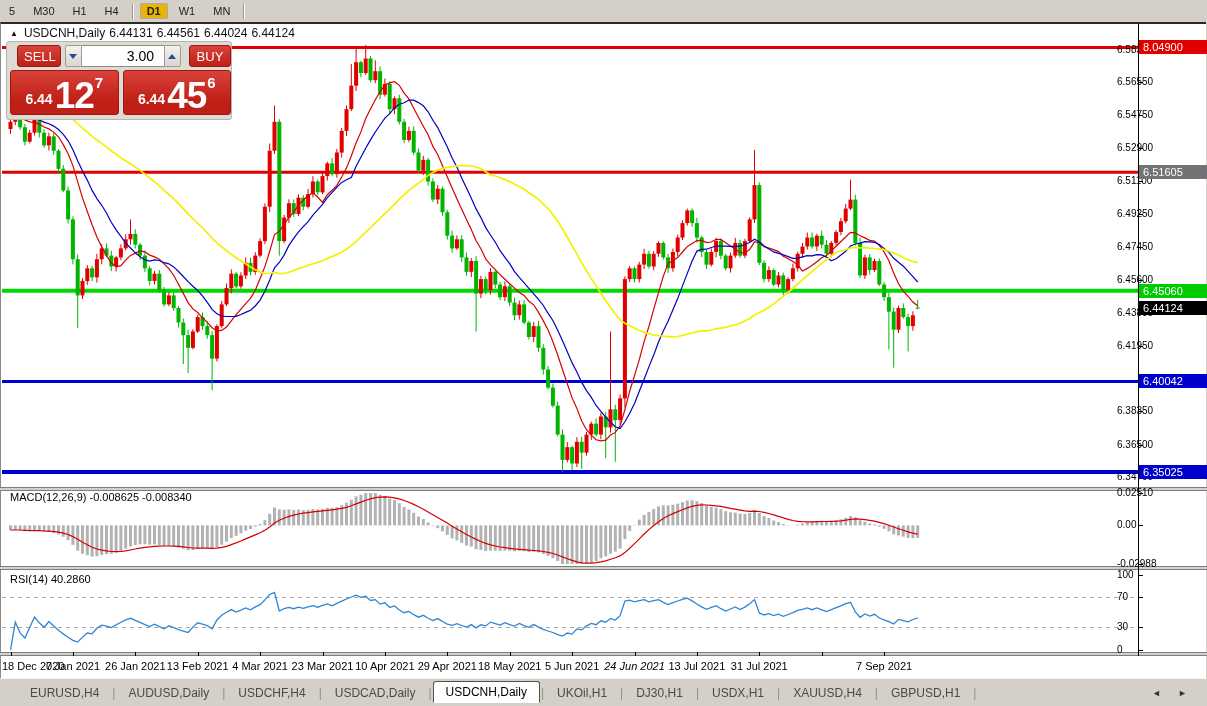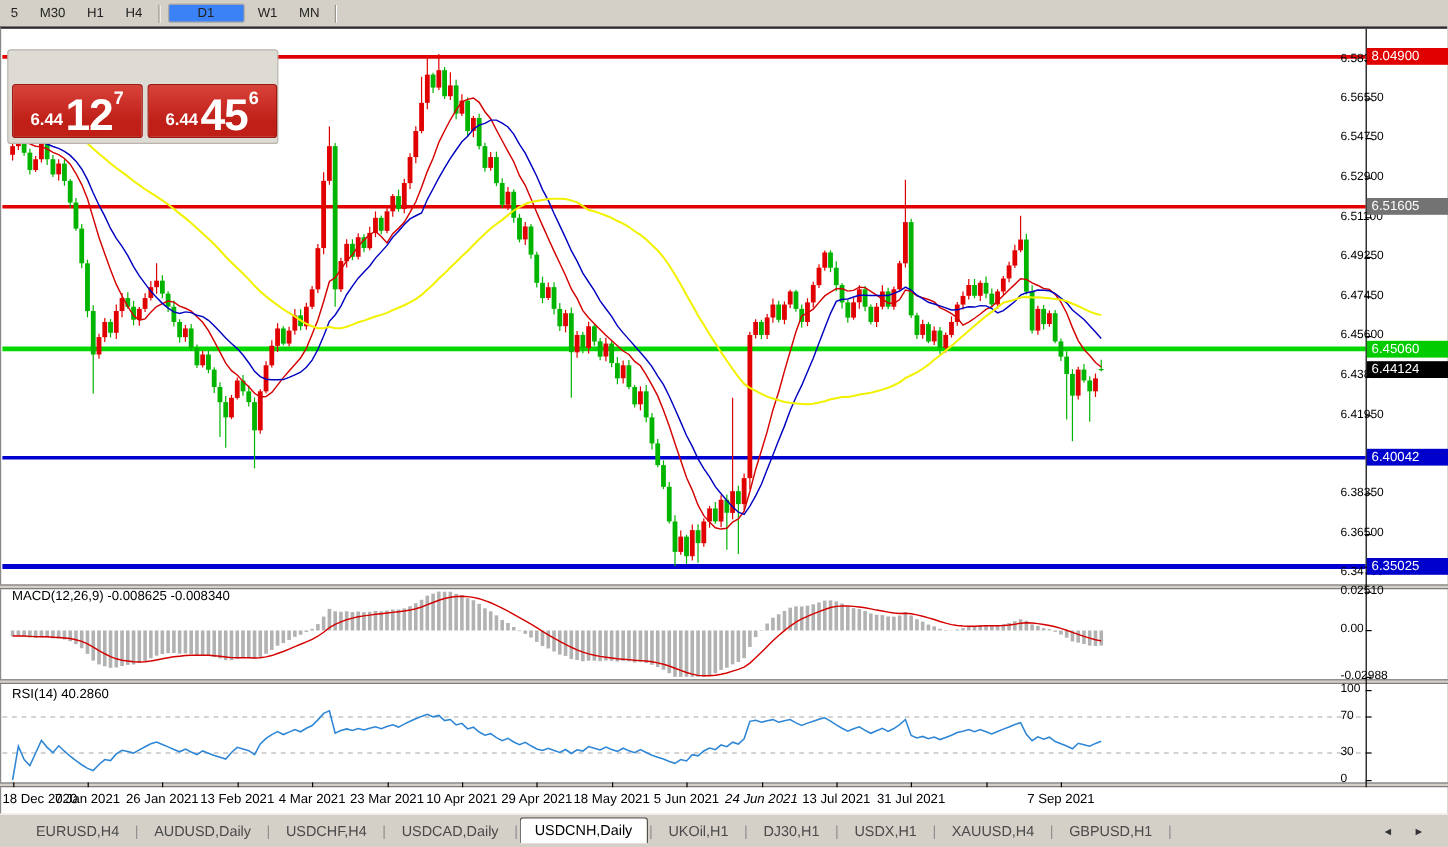--- a/index.html
+++ b/index.html
@@ -2,21 +2,21 @@
 <html><head>
 <meta charset="utf-8">
 <style>
   html,body{margin:0;padding:0;background:#d4d0c8;overflow:hidden;}
   #app{position:relative;width:1207px;height:706px;background:#d4d0c8;
        font-family:"Liberation Sans",sans-serif;-webkit-font-smoothing:none;}
   
   .tf-bar{position:absolute;left:0;top:0;width:1207px;height:22px;background:#d4d0c8;
           display:flex;align-items:center;font-size:11px;color:#222;}
   .tf-item{padding:2px 7px;margin:0 2px;cursor:default;white-space:nowrap;}
-  .tf-item.active{background:#3b82f6;border:1px solid #aeaaa2;border-radius:2px;padding:1px 24px;}
+  .tf-item.active{background:#eab308;border:1px solid #aeaaa2;border-radius:2px;padding:1px 6px;font-weight:bold;}
   .tf-sep{width:1px;height:15px;background:#9a968e;border-right:1px solid #fff;margin:0 4px;}
   
   .chart-bg{position:absolute;left:0;top:22px;width:1205px;height:655px;background:#fff;
             border-top:2px solid #2a2a2a;border-left:1px solid #8a8a8a;border-bottom:1px solid #6e6e6e;}
   #chart-svg{position:absolute;left:0;top:0;width:1207px;height:706px;z-index:1;pointer-events:none;}
   .splitter{position:absolute;left:0;width:1207px;height:2px;background:#d4d0c8;
             border-top:1px solid #7e7e7e;border-bottom:1px solid #7e7e7e;z-index:2;}
   .vline{position:absolute;left:1138px;top:24px;width:1px;height:632px;background:#000;z-index:2;}
   .chart-title{position:absolute;left:10px;top:26px;z-index:3;font-size:12px;color:#111;white-space:nowrap;}
   .chart-title .tri{font-size:8px;margin-right:6px;position:relative;top:-1px;}
@@ -669,22 +669,36 @@
       <line x1="2" x2="1138" y1="597.5" y2="597.5" stroke="#a8a8a8" stroke-width="1" stroke-dasharray="4 4"></line>
       <line x1="2" x2="1138" y1="627.5" y2="627.5" stroke="#a8a8a8" stroke-width="1" stroke-dasharray="4 4"></line>
       <polyline points="10.5,650.0 15.3,621.9 20.1,632.9 24.9,638.0 29.7,627.5 34.5,617.0 39.3,622.8 44.1,627.2 48.9,621.5 53.7,626.0 58.5,630.2 63.3,633.9 68.1,637.3 72.9,640.3 77.7,642.1 82.5,637.1 87.3,633.0 92.1,633.8 96.9,628.3 101.7,625.2 106.5,626.2 111.3,627.6 116.1,624.9 120.9,622.3 125.7,619.8 130.5,618.3 135.3,620.4 140.1,622.4 144.9,624.6 149.7,626.5 154.5,624.2 159.3,626.7 164.1,628.8 168.9,625.8 173.7,627.7 178.5,629.6 183.3,631.1 188.1,632.5 192.9,627.1 197.7,622.8 202.5,624.2 207.3,625.6 212.1,628.8 216.9,620.0 221.7,615.3 226.5,612.2 231.3,609.6 236.1,612.1 240.9,610.1 245.7,607.9 250.5,609.8 255.3,606.9 260.1,604.6 264.9,599.9 269.7,594.5 274.5,592.4 279.3,611.0 284.1,608.7 288.9,607.4 293.7,608.7 298.5,607.1 303.3,608.3 308.1,606.9 312.9,605.6 317.7,607.2 322.5,605.4 327.3,604.0 332.1,605.9 336.9,603.4 341.7,601.1 346.5,599.0 351.3,597.0 356.1,595.2 360.9,597.4 365.7,596.2 370.5,600.5 375.3,599.6 380.1,604.1 384.9,602.8 389.7,607.4 394.5,606.0 399.3,610.0 404.1,612.7 408.9,611.4 413.7,614.7 418.5,617.2 423.3,615.3 428.1,618.3 432.9,620.6 437.7,618.6 442.5,621.5 447.3,624.1 452.1,625.4 456.9,623.6 461.7,625.5 466.5,627.0 471.3,624.6 476.1,627.9 480.9,624.8 485.7,625.9 490.5,622.1 495.3,623.6 500.1,625.0 504.9,622.6 509.7,624.6 514.5,626.1 519.3,623.5 524.1,625.7 528.9,627.3 533.7,624.6 538.5,627.1 543.3,629.3 548.1,631.0 552.9,632.5 557.7,634.6 562.5,636.1 567.3,633.0 572.1,634.1 576.9,628.9 581.7,629.9 586.5,625.8 591.3,623.4 596.1,624.7 600.9,620.8 605.7,622.2 610.5,618.5 615.3,620.0 620.1,615.7 624.9,601.1 629.7,600.2 634.5,601.9 639.3,600.6 644.1,599.7 648.9,601.9 653.7,600.7 658.5,599.6 663.3,602.4 668.1,604.5 672.9,602.6 677.7,601.0 682.5,599.4 687.3,598.1 692.1,600.9 696.9,604.0 701.7,606.9 706.5,609.3 711.3,607.3 716.1,605.7 720.9,608.7 725.7,611.1 730.5,609.0 735.3,606.9 740.1,609.5 744.9,607.1 749.7,603.8 754.5,599.6 759.3,612.9 764.1,615.0 768.9,613.7 773.7,615.6 778.5,614.2 783.3,616.3 788.1,614.5 792.9,612.7 797.7,610.4 802.5,609.3 807.3,607.9 812.1,609.7 816.9,607.9 821.7,609.8 826.5,611.6 831.3,609.6 836.1,607.6 840.9,605.8 845.7,603.7 850.5,602.3 855.3,611.9 860.1,617.3 864.9,614.0 869.7,616.0 874.5,614.3 879.3,618.0 884.1,619.8 888.9,621.7 893.7,624.0 898.5,619.4 903.3,620.6 908.1,621.8 912.9,619.5 917.7,617.8 " fill="none" stroke="#2e86d4" stroke-width="1.3"></polyline>
     </svg>
 
   <div class="splitter" style="top:487px"></div>
   <div class="splitter" style="top:566px"></div>
   <div class="splitter" style="top:652px"></div>
   <div class="vline"></div>
 
+  <div class="chart-title">
+    <span class="tri">▲</span><span>USDCNH,Daily</span><span>6.44131</span><span>6.44561</span><span>6.44024</span><span>6.44124</span>
+  </div>
 
   <div class="trade-panel">
+    <div class="tp-row1">
+      <button class="btn-red tp-sell">SELL</button>
+      <button class="spin spin-dn">
+          <span class="tri-dn"></span>
+        </button>
+      <input class="vol" readonly="" value="3.00" style="">
+      <button class="spin spin-up">
+          <span class="tri-up"></span>
+        </button>
+      <button class="btn-red tp-buy">BUY</button>
+    </div>
     <div class="tp-row2">
       <div class="price-box pb-left">
         <span class="pb-small">6.44</span>
         <span class="pb-big">12</span>
         <span class="pb-sup">7</span>
       </div>
       <div class="price-box pb-right">
         <span class="pb-small">6.44</span>
         <span class="pb-big">45</span>
         <span class="pb-sup">6</span>

